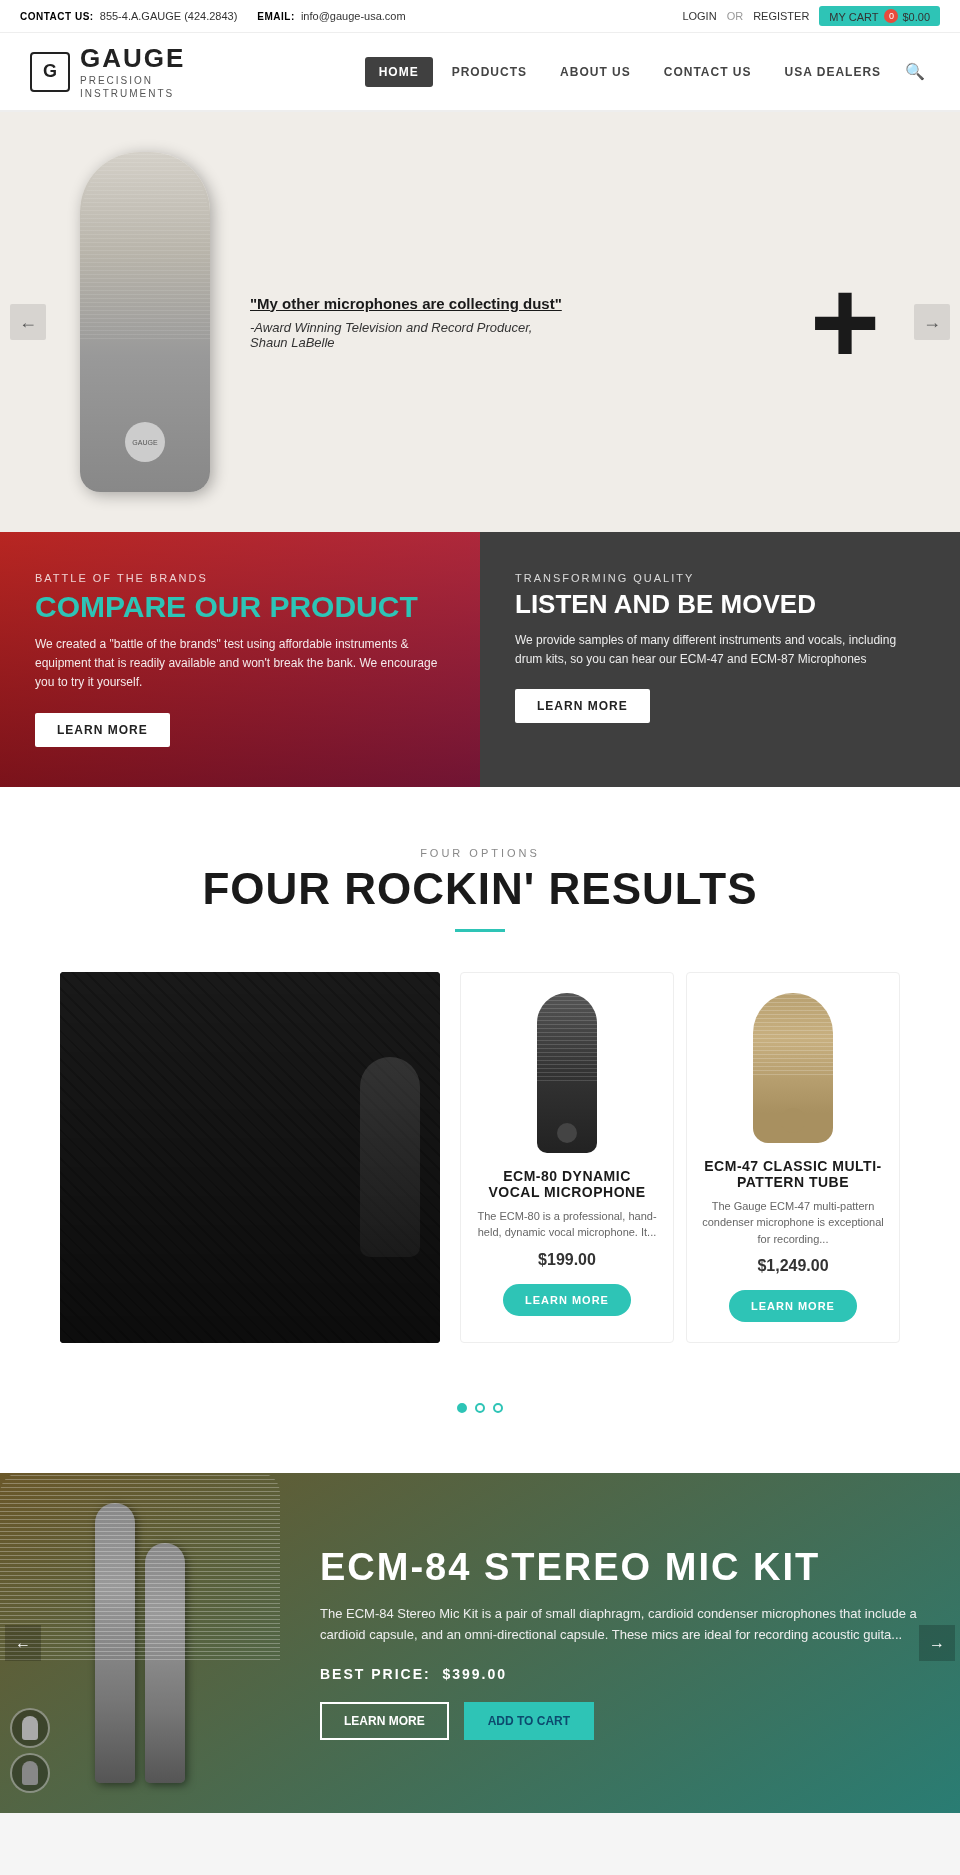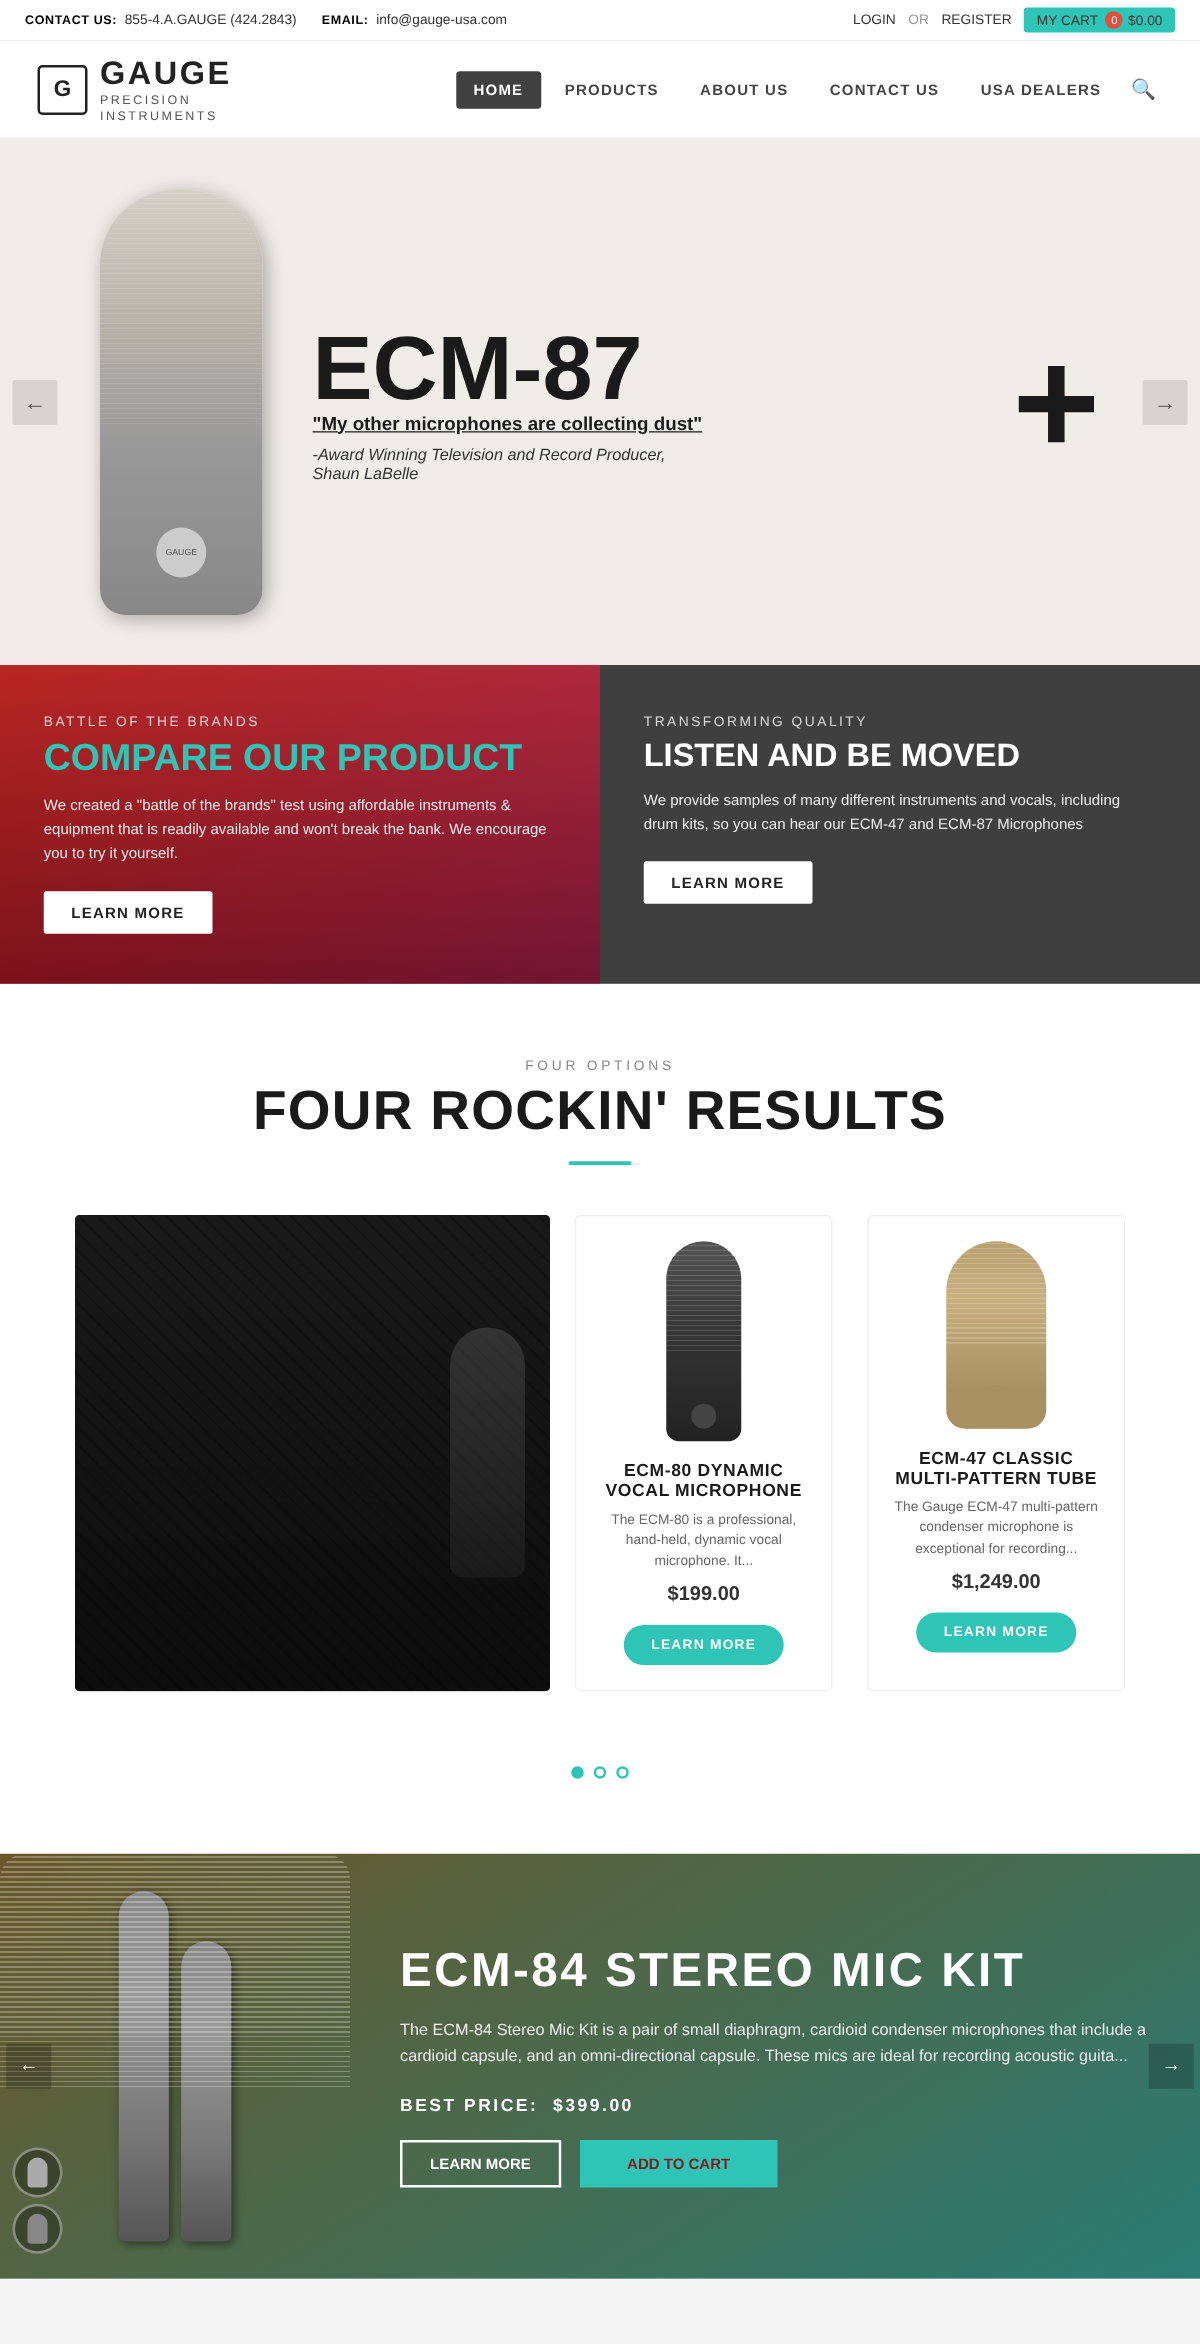--- a/index.html
+++ b/index.html
@@ -145,21 +145,21 @@
     .featured-overlay { padding: 25px; color: #fff; height: 100%; display: flex; flex-direction: column; justify-content: flex-end; }
     .featured-tag { font-size: 11px; letter-spacing: 2px; color: #ccc; margin-bottom: 5px; }
     .featured-title { font-size: 26px; font-weight: 900; color: #fff; margin-bottom: 10px; }
     .featured-title span { color: #2ec4b6; }
     .featured-body { font-size: 12px; color: #ddd; line-height: 1.5; margin-bottom: 20px; }
     .featured-btn {
       background: #fff; color: #222; border: none; padding: 10px 20px;
       font-size: 12px; font-weight: 700; cursor: pointer; border-radius: 2px; align-self: flex-start;
     }
 
-    .products-list { flex: 1; display: flex; gap: 28px; justify-content: space-between; }
+    .products-list { flex: 1; display: flex; gap: 12px; justify-content: space-between; }
     .product-card {
       flex: 1; text-align: center; padding: 20px 15px;
       border: 1px solid #eee; border-radius: 4px; background: #fff;
     }
     .product-img-ecm80 {
       width: 60px; height: 160px; margin: 0 auto 15px;
       background: linear-gradient(180deg, #555 0%, #333 50%, #222 100%);
       border-radius: 30px 30px 10px 10px; position: relative;
     }
     .product-img-ecm47 {
@@ -201,21 +201,21 @@
       border-radius: 20px 20px 5px 5px; margin: 0 5px;
       box-shadow: 2px 2px 8px rgba(0,0,0,0.5);
     }
     .ecm84-mic.short { height: 240px; }
     .ecm84-content { position: relative; z-index: 1; flex: 1; padding: 40px; color: #fff; }
     .ecm84-title { font-size: 38px; font-weight: 900; color: #fff; letter-spacing: 2px; margin-bottom: 15px; }
     .ecm84-body { font-size: 13px; color: #eee; line-height: 1.6; margin-bottom: 20px; }
     .ecm84-price { font-size: 14px; font-weight: 700; color: #fff; letter-spacing: 2px; margin-bottom: 20px; }
     .ecm84-buttons { display: flex; gap: 15px; }
     .ecm84-learn { background: transparent; border: 2px solid #fff; color: #fff; padding: 10px 22px; font-size: 12px; font-weight: 700; cursor: pointer; }
-    .ecm84-add { background: #2ec4b6; border: none; color: #7f1d1d; padding: 10px 38px; font-size: 12px; font-weight: 700; cursor: pointer; }
+    .ecm84-add { background: #2ec4b6; border: none; color: #0c4a6e; padding: 10px 24px; font-size: 12px; font-weight: 700; cursor: pointer; }
 
     
     .side-mics {
       position: absolute; left: 10px; bottom: 20px; display: flex; flex-direction: column; gap: 5px;
     }
     .side-mic-circle {
       width: 40px; height: 40px; border-radius: 50%; border: 2px solid rgba(255,255,255,0.4);
       display: flex; align-items: center; justify-content: center; background: rgba(0,0,0,0.3);
     }
 
@@ -287,21 +287,20 @@
   <button class="hero-prev">←</button>
 
   <div class="hero-mic">
     <div class="hero-mic-img">
       <div class="mic-cap"></div>
       <div class="hero-badge" style="font-size:7px;">GAUGE</div>
     </div>
   </div>
 
   <div class="hero-content">
-    <div class="hero-model">ECM-87</div>
     <div class="hero-quote">"My other microphones are collecting dust"</div>
     <div class="hero-attr">-Award Winning Television and Record Producer,</div>
     <div class="hero-attr">Shaun LaBelle</div>
   </div>
 
   <div class="hero-plus">+</div>
 
   <button class="hero-next">→</button>
 </section>
 

